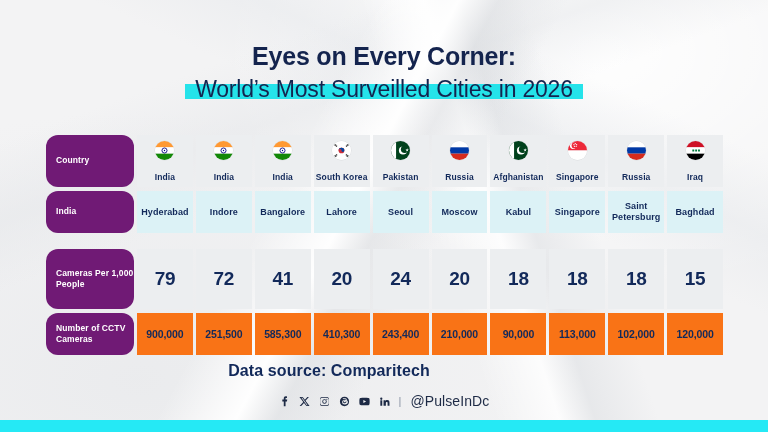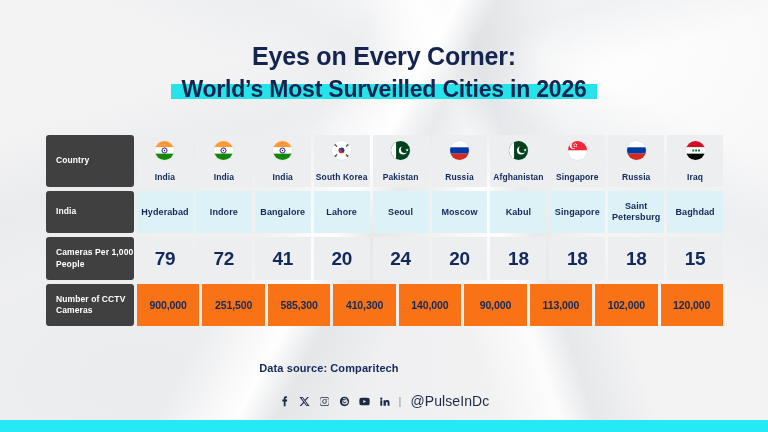--- a/index.html
+++ b/index.html
@@ -30,51 +30,51 @@
     font-size:25px; font-weight:bold; color:#14244e;
     letter-spacing:-.2px; line-height:1.15;
   }
   .title-line2-wrap{ display:inline-block; position:relative; margin-top:5px; padding:0 10px; }
   .title-hl{
     position:absolute; left:0; right:0; top:8px; height:15px;
     background:#25e3ea; z-index:0;
   }
   .title-line2{
     position:relative; z-index:1;
-    font-size:23px; font-weight:bold; color:#14244e; letter-spacing:-.2px;
+    font-size:23px; font-weight:normal; color:#14244e; letter-spacing:-.2px;
   }
 
   
   .table{
     position:absolute; left:46px; top:135px;
     width:677px;
     display:flex; flex-direction:column; gap:4px;
   }
   .row{ display:flex; gap:3px; }
   .rlabel{
     width:88px; flex:0 0 88px;
-    background:#404040; color:#ffffff;
-    border-radius:3px;
+    background:#701a75; color:#ffffff;
+    border-radius:12px;
     display:flex; align-items:center;
     padding-left:10px;
     font-size:8.5px; font-weight:bold; line-height:1.35;
     letter-spacing:.1px;
   }
   .cell{
     flex:1 1 0; min-width:0;
     display:flex; flex-direction:column;
     align-items:center; justify-content:center;
     text-align:center;
   }
   
   .row-country .rlabel, .row-country .cell{ height:52px; }
   .row-country .cell{ background:#eceef0; }
   .row-city .rlabel, .row-city .cell{ height:42px; }
   .row-city .cell{ background:#dcf2f6; }
-  .row-per .rlabel, .row-per .cell{ height:43px; }
+  .row-per .rlabel, .row-per .cell{ height:60px;margin-top:12px; }
   .row-per .cell{ background:#eceef0; }
   .row-total .rlabel, .row-total .cell{ height:42px; }
   .row-total .cell{ background:#f97316; }
 
   .country-name{
     font-size:8.5px; font-weight:bold; color:#12295a;
     margin-top:12px; letter-spacing:.1px;
   }
   .city-name{
     font-size:9px; font-weight:bold; color:#12295a;
@@ -87,21 +87,21 @@
   .flag{
     width:19px; height:19px; border-radius:50%;
     overflow:hidden; position:relative; flex:0 0 auto;
     box-shadow:0 0 0 .5px rgba(0,0,0,.07);
   }
   .flag svg{ display:block; width:100%; height:100%; }
 
   
   .source{
     position:absolute; top:362px; left:0; width:658px; text-align:center;
-    font-size:11px; font-weight:bold; color:#12295a; letter-spacing:.1px;
+    font-size:16px; font-weight:bold; color:#12295a; letter-spacing:.1px;
   }
   .social{
     position:absolute; top:393px; left:0; width:768px;
     display:flex; align-items:center; justify-content:center; gap:9px;
   }
   .sicon{ width:11px; height:11px; display:block; color:#1d2a45; }
   .sicon svg{ display:block; width:100%; height:100%; fill:currentColor; }
   .sep{ color:#8a93a5; font-size:11px; line-height:1; }
   .handle{ font-size:14px; color:#1d2a45; letter-spacing:.1px; }
 
@@ -337,21 +337,24 @@
       <div class="cell">
           <span class="total-val">251,500</span>
         </div>
       <div class="cell">
           <span class="total-val">585,300</span>
         </div>
       <div class="cell">
           <span class="total-val">410,300</span>
         </div>
       <div class="cell">
-          <span class="total-val">140,000</span>
+          <span class="total-val">243,400</span>
+        </div>
+      <div class="cell">
+          <span class="total-val">210,000</span>
         </div>
       <div class="cell">
           <span class="total-val">90,000</span>
         </div>
       <div class="cell">
           <span class="total-val">113,000</span>
         </div>
       <div class="cell">
           <span class="total-val">102,000</span>
         </div>

